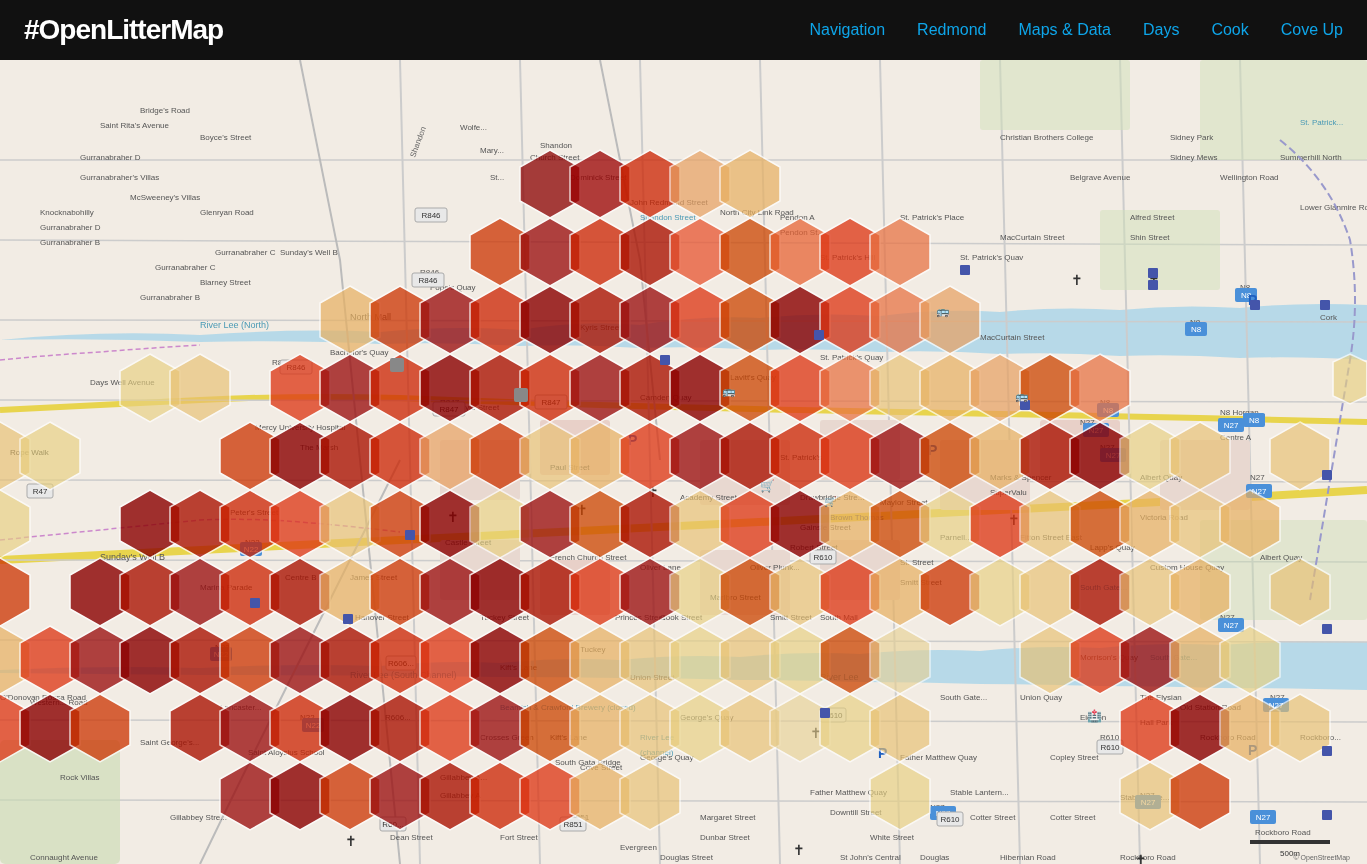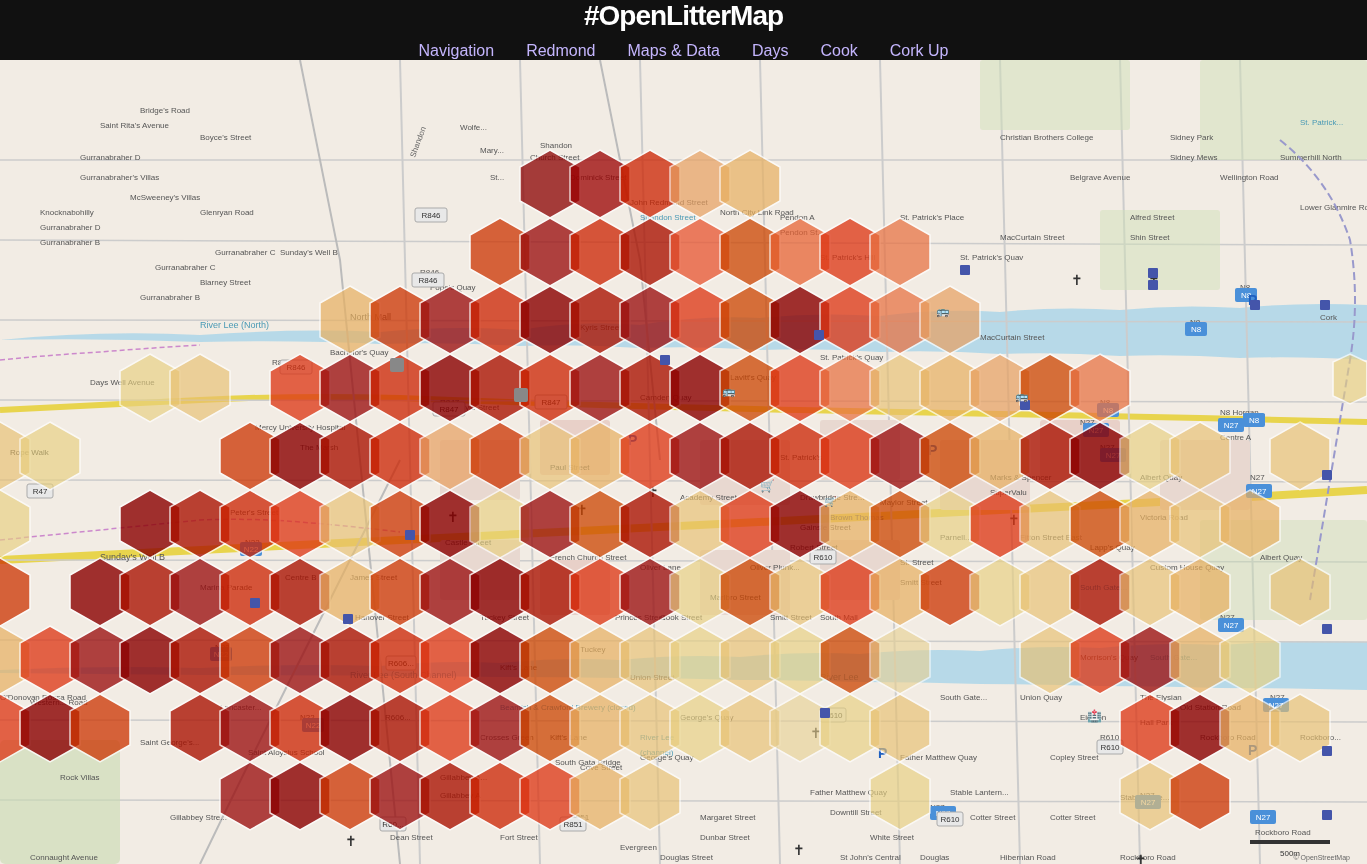--- a/index.html
+++ b/index.html
@@ -9,34 +9,33 @@
     #header {
       position: absolute;
       top: 0; left: 0; right: 0;
       height: 60px;
       background: #111;
       display: flex;
       align-items: center;
       justify-content: space-between;
       padding: 0 24px;
       z-index: 100;
-      flex-direction: column;
     }
     #logo {
       color: #fff;
       font-size: 28px;
       font-weight: bold;
       letter-spacing: -1px;
     }
     #nav {
       display: flex;
       gap: 32px;
     }
     .nav-item {
-      color: #c4b5fd;
+      color: #0ea5e9;
       font-size: 16px;
       cursor: pointer;
       text-decoration: none;
     }
 
     
     #map-container {
       position: absolute;
       top: 60px; left: 0; right: 0; bottom: 0;
       background: #e8e0d8;
@@ -55,21 +54,21 @@
 <body>
 
 <div id="header">
   <div id="logo">#OpenLitterMap</div>
   <nav id="nav">
     <a class="nav-item">Navigation</a>
     <a class="nav-item">Redmond</a>
     <a class="nav-item">Maps &amp; Data</a>
     <a class="nav-item">Days</a>
     <a class="nav-item">Cook</a>
-    <a class="nav-item">Cork Up</a>
+    <a class="nav-item">Cove Up</a>
   </nav>
 </div>
 
 <div id="map-container">
   <svg id="map-svg" viewBox="0 0 1367 804" xmlns="http://www.w3.org/2000/svg">
 
     <rect width="1367" height="804" fill="#f2ece4"></rect>
 
     <path d="M0,280 Q100,270 200,275 Q300,268 380,272 Q450,265 520,270 Q580,260 640,265 Q700,255 760,258 Q820,252 880,256 Q940,248 1000,252 Q1060,246 1120,250 Q1180,244 1240,248 Q1300,242 1367,245 L1367,300 Q1300,296 1240,298 Q1180,294 1120,296 Q1060,292 1000,294 Q940,290 880,292 Q820,288 760,290 Q700,286 640,288 Q580,284 520,286 Q450,282 380,284 Q300,280 200,282 Q100,278 0,280Z" fill="#a8d4e8" opacity="0.8"></path>
 

